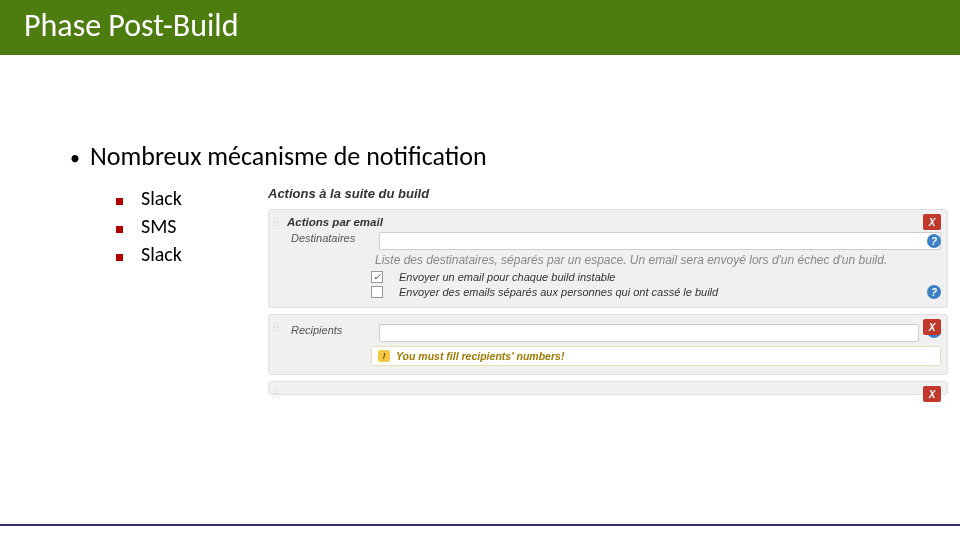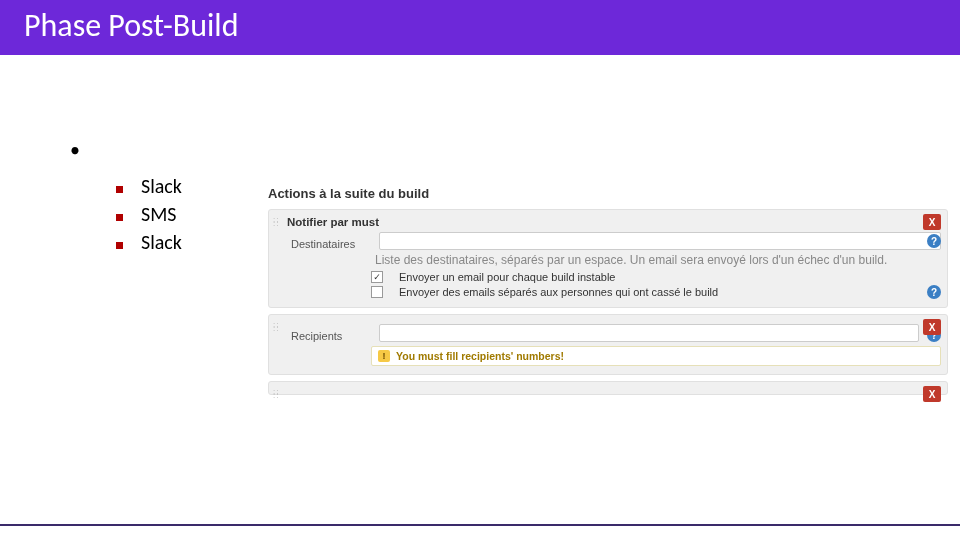--- a/index.html
+++ b/index.html
@@ -1,33 +1,33 @@
 <!DOCTYPE html>
 <html><head>
 <meta charset="utf-8">
 <style>
   * { box-sizing: border-box; margin: 0; padding: 0; }
   html, body { width: 960px; height: 540px; font-family: "Segoe UI", Calibri, Arial, sans-serif; background: #fff; overflow: hidden; }
   .slide { width: 960px; height: 540px; position: relative; }
-  .title-bar { background: #6d28d9; color: #fff; padding: 6px 24px 10px 24px; }
+  .title-bar { background: #4d7c0f; color: #fff; padding: 6px 24px 10px 24px; }
   .title-bar h1 { font-size: 32px; font-weight: 400; }
   .content { position: absolute; left: 70px; top: 140px; right: 20px; }
   .bullet-row { display: flex; align-items: baseline; gap: 10px; margin-bottom: 14px; }
   .dot { color: #000; font-size: 20px; line-height: 1; }
   .bullet-text { font-size: 26px; color: #000; }
   .sub-list { margin-left: 46px; margin-top: 4px; }
   .sub-item { display: flex; align-items: baseline; gap: 18px; margin-bottom: 4px; }
   .square { width: 7px; height: 7px; background: #b00000; display: inline-block; margin-top: 8px; flex-shrink:0; }
   .sub-text { font-size: 20px; color: #000; }
-  .jenkins-panel { position: absolute; left: 268px; top: 186px; width: 680px; font-family: Arial, sans-serif; font-size: 11px; color: #333; }
+  .jenkins-panel { position: absolute; left: 268px; top: 186px; width: 680px; font-family: Arial, sans-serif; font-size: 11px; color: #333; font-style: italic; }
   .section-title { font-weight: bold; font-size: 13px; color: #333; margin-bottom: 8px; }
   .block { background: #f0f0f0; border: 1px solid #e0e0e0; border-radius: 3px; margin-bottom: 6px; position: relative; padding: 6px 6px 6px 18px; }
   .drag-dots { position: absolute; left: 4px; top: 8px; width: 8px; color: #b0b0b0; font-size: 8px; line-height: 4px; letter-spacing: 1px; user-select: none; }
   .block-header { font-weight: bold; font-size: 11.5px; margin-bottom: 4px; }
-  .row { display: flex; align-items: flex-end; gap: 8px; margin: 3px 0; padding-left: 4px; }
+  .row { display: flex; align-items: flex-start; gap: 8px; margin: 3px 0; padding-left: 4px; }
   .label { width: 80px; color: #555; }
   .text-input { flex: 1; height: 18px; border: 1px solid #ccc; background: #fff; border-radius: 2px; }
   .hint { color: #888; font-size: 12px; padding-left: 88px; margin: 2px 0 4px 0; }
   .check-row { display: flex; align-items: center; gap: 16px; padding-left: 84px; margin: 2px 0; }
   .check { width: 12px; height: 12px; border: 1px solid #999; background: #fff; display: inline-flex; align-items: center; justify-content: center; font-size: 9px; color: #333; }
   .check.checked::after { content: "✓"; }
   .help { width: 14px; height: 14px; border-radius: 50%; background: #3b7fc4; color: #fff; font-size: 10px; font-weight: bold; display: inline-flex; align-items: center; justify-content: center; flex-shrink: 0; }
   .help-right { position: absolute; right: 6px; }
   .delete-btn { position: absolute; right: 6px; top: 4px; width: 18px; height: 16px; background: #c0392b; color: #fff; border-radius: 2px; font-size: 10px; font-weight: bold; display: inline-flex; align-items: center; justify-content: center; }
   .warning-row { background: #fff; border: 1px solid #e6e0b8; padding: 3px 6px; margin: 4px 0 2px 84px; display: flex; align-items: center; gap: 6px; color: #a07a00; font-weight: bold; font-size: 10.5px; border-radius: 2px; }
@@ -39,20 +39,21 @@
 <body>
 <div class="slide">
 
 <div class="title-bar">
   <h1>Phase Post-Build</h1>
 </div>
 
 <div class="content">
   <div class="bullet-row">
     <span class="dot">•</span>
+    <span class="bullet-text">Nombreux mécanisme de notification</span>
   </div>
   <div class="sub-list">
     <div class="sub-item">
       <span class="square"></span>
       <span class="sub-text">Slack</span>
     </div>
     <div class="sub-item">
       <span class="square"></span>
       <span class="sub-text">SMS</span>
     </div>
@@ -62,21 +63,21 @@
     </div>
   </div>
 </div>
 
 <div class="jenkins-panel">
   <div class="section-title">Actions à la suite du build</div>
 
   <div class="block">
     <div class="drag-dots">:: ::</div>
     <div class="delete-btn">X</div>
-    <div class="block-header">Notifier par must</div>
+    <div class="block-header">Actions par email</div>
     <span class="help help-right" style="top:24px;">?</span>
     <div class="row">
       <span class="label">Destinataires</span>
       <div class="text-input"></div>
     </div>
     <div class="hint">Liste des destinataires, séparés par un espace. Un email sera envoyé lors d'un échec d'un build.</div>
     <div class="check-row">
       <span class="check checked"></span>
       <span>Envoyer un email pour chaque build instable</span>
     </div>

